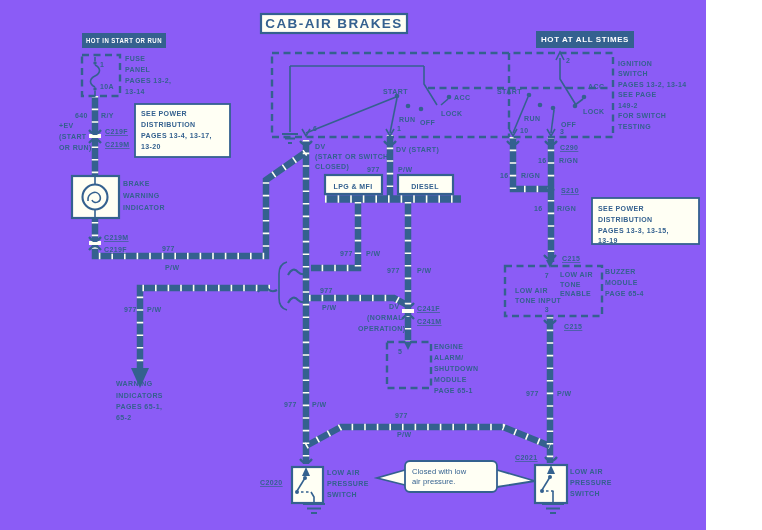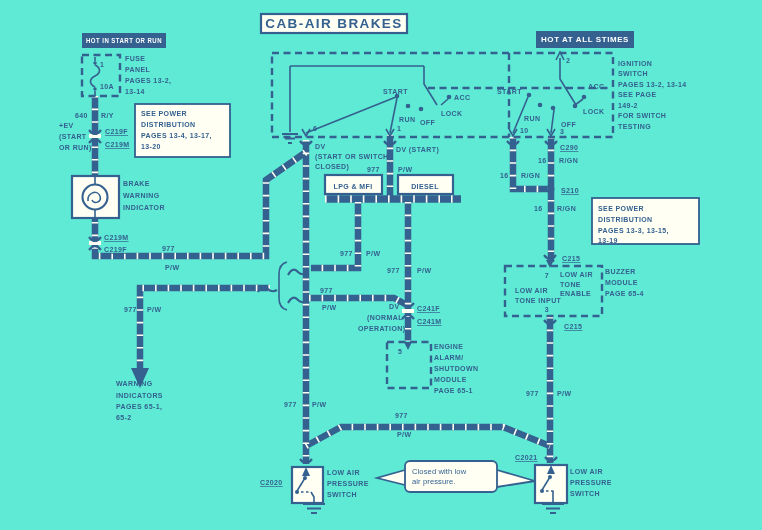--- a/index.html
+++ b/index.html
@@ -1,16 +1,16 @@
 <!DOCTYPE html>
 <html><head>
 <meta charset="utf-8">
 <style>
   html,body{margin:0;padding:0;}
-  #stage{position:relative;width:762px;height:530px;background:#5eead4;overflow:hidden;}
+  #stage{position:relative;width:706px;height:530px;background:#8b5cf6;overflow:hidden;}
   svg{display:block;}
   text{font-family:"Liberation Sans",sans-serif;fill:#34618f;font-weight:bold;font-size:7px;letter-spacing:0.4px;}
   .t13{font-size:13.5px;letter-spacing:1.4px;}
   .bar{fill:#ffffff;font-size:6.6px;letter-spacing:0.5px;}
   .u{text-decoration:underline;}
   .bal{font-weight:normal;font-size:7.6px;letter-spacing:0.1px;}
   .wire{stroke:#34618f;stroke-width:6.5;fill:none;}
   .bus{stroke:#34618f;stroke-width:7.5;fill:none;}
   .hatch{stroke:#fffff4;stroke-width:6.5;fill:none;stroke-dasharray:1.6 11;}
   .hatch2{stroke:#fffff4;stroke-width:7.5;fill:none;stroke-dasharray:1.6 11;}

